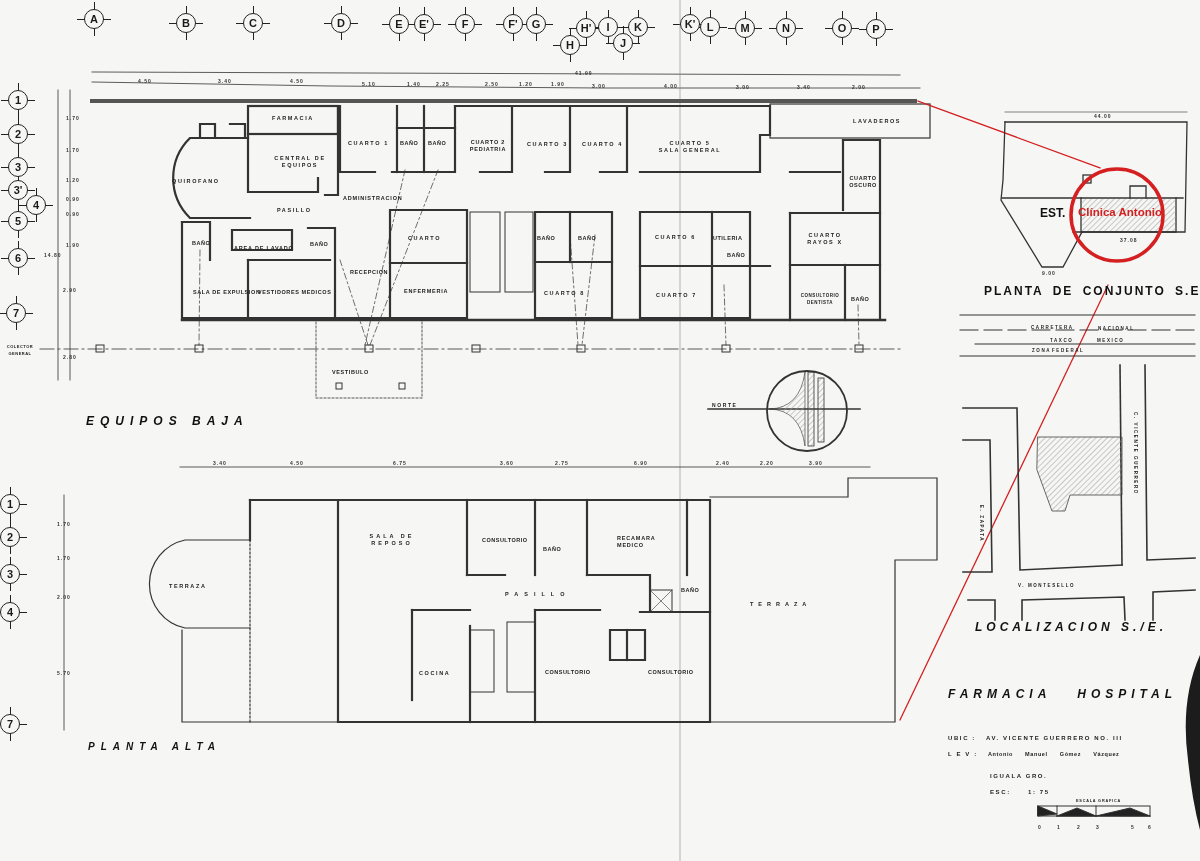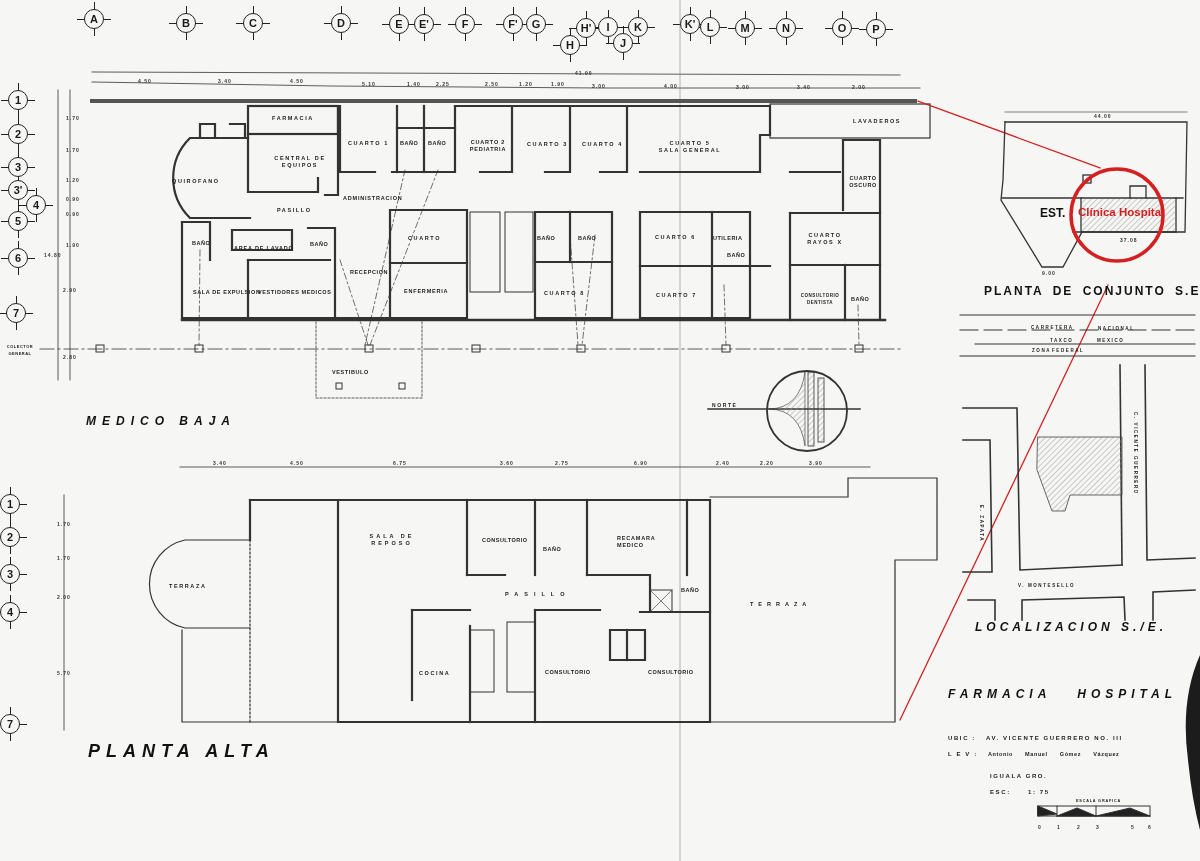--- a/index.html
+++ b/index.html
@@ -296,21 +296,21 @@
 <span class="lbl" style="left:655px;top:234px">CUARTO 6</span>
 <span class="lbl" style="left:713px;top:235px;letter-spacing:0.5px">UTILERIA</span>
 <span class="lbl" style="left:727px;top:252px;letter-spacing:0.5px">BAÑO</span>
 <span class="lbl" style="left:656px;top:292px">CUARTO 7</span>
 <span class="lbl" style="left:846px;top:175px;width:34px;white-space:normal;text-align:center;letter-spacing:0.6px">CUARTO OSCURO</span>
 <span class="lbl" style="left:804px;top:232px;width:42px;white-space:normal;text-align:center">CUARTO RAYOS X</span>
 <span class="lbl" style="left:796px;top:292px;width:48px;white-space:normal;text-align:center;letter-spacing:0.5px;font-size:4.5px">CONSULTORIO DENTISTA</span>
 <span class="lbl" style="left:851px;top:296px;letter-spacing:0.5px">BAÑO</span>
 <span class="lbl" style="left:332px;top:369px;letter-spacing:0.6px">VESTIBULO</span>
 
-<div class="title-it" style="left:86px;top:414px;font-size:12px">MEDICO  BAJA</div>
+<div class="title-it" style="left:86px;top:414px;font-size:12px">EQUIPOS  BAJA</div>
 
 <span class="lbl" style="left:712px;top:402px;font-size:5px">NORTE</span>
 <span style="position:absolute;left:767px;top:371px;width:80px;height:80px;"></span>
 
 <span class="dim" style="left:213px;top:460px">3.40</span>
 <span class="dim" style="left:290px;top:460px">4.50</span>
 <span class="dim" style="left:393px;top:460px">6.75</span>
 <span class="dim" style="left:500px;top:460px">3.60</span>
 <span class="dim" style="left:555px;top:460px">2.75</span>
 <span class="dim" style="left:634px;top:460px">6.90</span>
@@ -327,27 +327,27 @@
 <span class="lbl" style="left:482px;top:537px;letter-spacing:0.5px">CONSULTORIO</span>
 <span class="lbl" style="left:543px;top:546px;letter-spacing:0.5px">BAÑO</span>
 <span class="lbl" style="left:617px;top:535px;width:38px;white-space:normal;letter-spacing:0.8px">RECAMARA MEDICO</span>
 <span class="lbl" style="left:505px;top:591px;letter-spacing:6px">PASILLO</span>
 <span class="lbl" style="left:681px;top:587px;letter-spacing:0.5px">BAÑO</span>
 <span class="lbl" style="left:750px;top:601px;letter-spacing:5px">TERRAZA</span>
 <span class="lbl" style="left:419px;top:670px">COCINA</span>
 <span class="lbl" style="left:545px;top:669px;letter-spacing:0.5px">CONSULTORIO</span>
 <span class="lbl" style="left:648px;top:669px;letter-spacing:0.5px">CONSULTORIO</span>
 
-<div class="title-it" style="left:88px;top:741px;font-size:18px">PLANTA  ALTA</div>
+<div class="title-it" style="left:88px;top:741px;font-size:10px">PLANTA  ALTA</div>
 
 <span class="dim" style="left:1094px;top:113px">44.00</span>
 <span class="dim" style="left:1120px;top:237px">37.08</span>
 <span class="dim" style="left:1042px;top:270px">9.00</span>
 <span class="title-block" style="left:1040px;top:206px;font-size:12px">EST.</span>
-<span class="red-label" style="left:1078px;top:206px;font-size:11.5px">Clínica Hospital</span>
+<span class="red-label" style="left:1078px;top:206px;font-size:11.5px">Clínica Antonio</span>
 <span style="position:absolute;left:1071px;top:169px;width:92px;height:92px;border-radius:50%;"></span>
 <div class="title-block" style="left:984px;top:284px;font-size:12px;letter-spacing:2px;word-spacing:4px">PLANTA  DE  CONJUNTO  S.E.</div>
 
 <span class="lbl" style="left:1031px;top:324px;font-size:4.5px">CARRETERA</span>
 <span class="lbl" style="left:1098px;top:325px;font-size:4.5px">NACIONAL</span>
 <span class="lbl" style="left:1050px;top:337px;font-size:4.5px">TAXCO</span>
 <span class="lbl" style="left:1097px;top:337px;font-size:4.5px">MEXICO</span>
 <span class="lbl" style="left:1032px;top:347px;font-size:4.5px">ZONA</span>
 <span class="lbl" style="left:1052px;top:347px;font-size:4.5px">FEDERAL</span>
 

